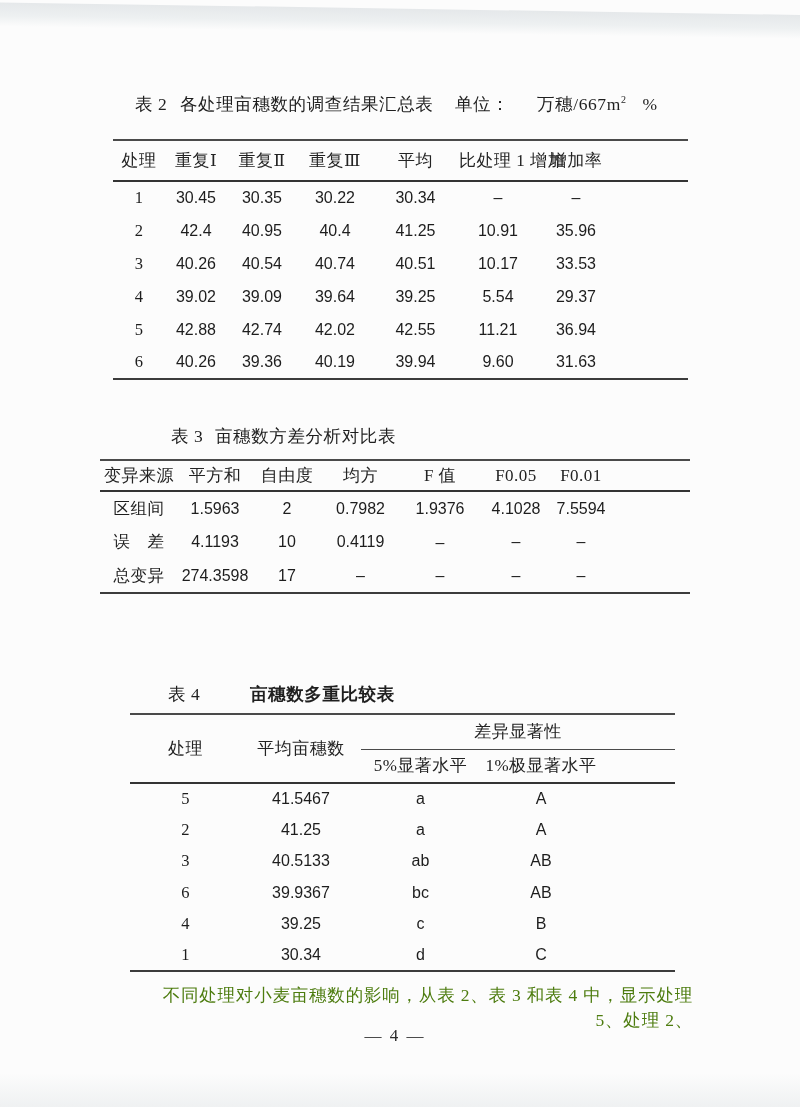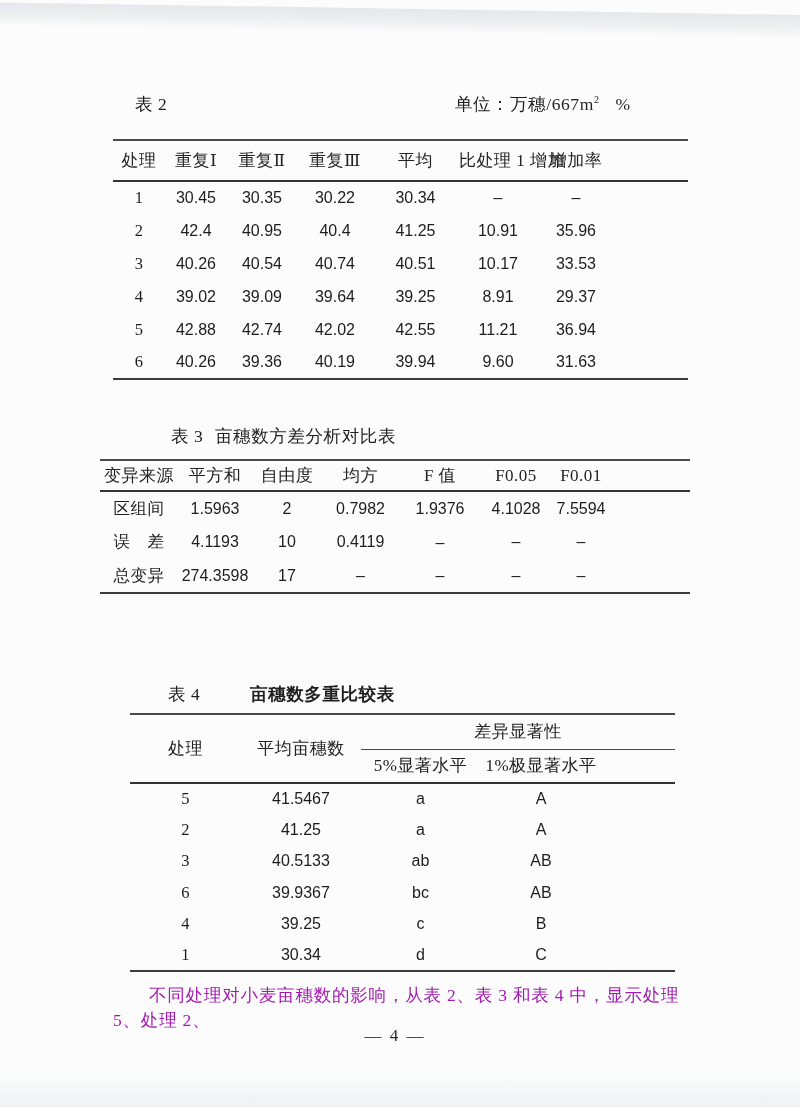--- a/index.html
+++ b/index.html
@@ -52,39 +52,40 @@
   #t4 tr.data { height:31.4px; }
   #t4 thead tr.row1 { height:35px; }
   #t4 thead tr.row2 { height:34px; }
   #t4 .last { padding-right:74px; }
   #t4 th.group-spanner { border-bottom:1.6px solid #4a4a4a; }
   .fsup { font-size:10.5px; vertical-align:super; letter-spacing:0; }
   
   .footer-par {
     position:absolute; top:983px; left:113px; width:580px;
     font-size:17.5px; line-height:1.45; text-indent:36px; letter-spacing:0.8px;
-    margin:0; color:#a21caf;
+    margin:0; color:#4d7c0f;text-align:right;
   }
   .page-num {
     position:absolute; top:1026px; left:0; width:790px; text-align:center;
     font-size:17px; letter-spacing:2px; color:#2a2a2a;
   }
 </style>
 </head>
 <body>
 
 <div class="page">
 
   <div class="scan-band-top"></div>
   <div class="scan-band-bottom"></div>
 
   <div class="caption" style="top:92px;">
     <span class="abs" style="left:135px;">表 2</span>
+    <span class="abs" style="left:180px;">各处理亩穗数的调查结果汇总表</span>
     <span class="abs" style="left:455px;">单位：</span>
-    <span class="abs" style="left:510px;"><span>万穗/667m</span><sup>2</sup><span class="pct">%</span></span>
+    <span class="abs" style="left:537px;"><span>万穗/667m</span><sup>2</sup><span class="pct">%</span></span>
   </div>
 
   <table class="tbl" id="t2" style="top:139px; left:113px; width:575px;">
     <colgroup>
       <col style="width:52px">
         <col style="width:62px">
         <col style="width:70px">
       <col style="width:76px">
         <col style="width:85px">
         <col style="width:80px">
@@ -128,21 +129,21 @@
           <td>40.51</td>
           <td>10.17</td>
           <td class="last">33.53</td>
         </tr>
         <tr class="data">
           <td class="serif">4</td>
           <td>39.02</td>
           <td>39.09</td>
           <td>39.64</td>
           <td>39.25</td>
-          <td>8.91</td>
+          <td>5.54</td>
           <td class="last">29.37</td>
         </tr>
         <tr class="data">
           <td class="serif">5</td>
           <td>42.88</td>
           <td>42.74</td>
           <td>42.02</td>
           <td>42.55</td>
           <td>11.21</td>
           <td class="last">36.94</td>

